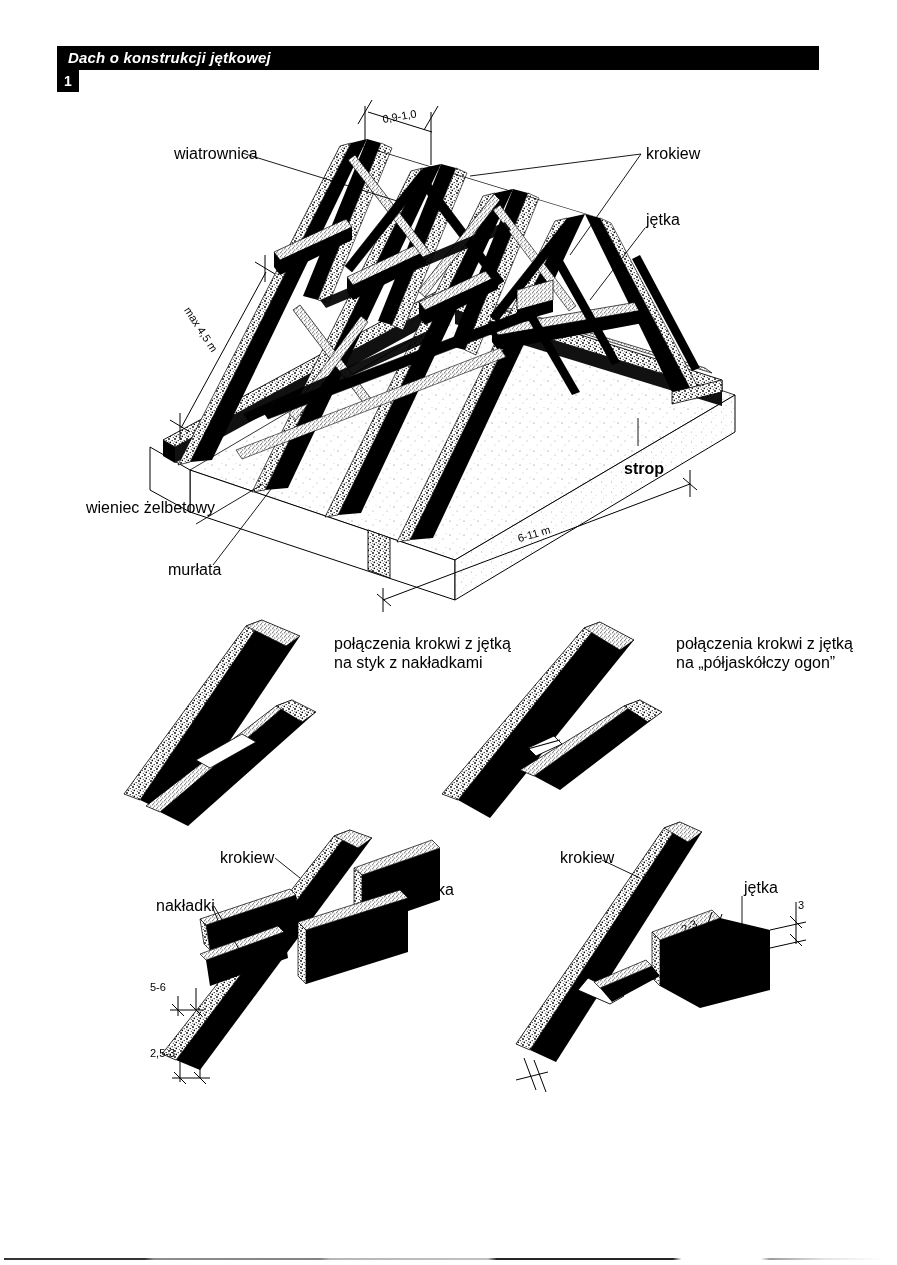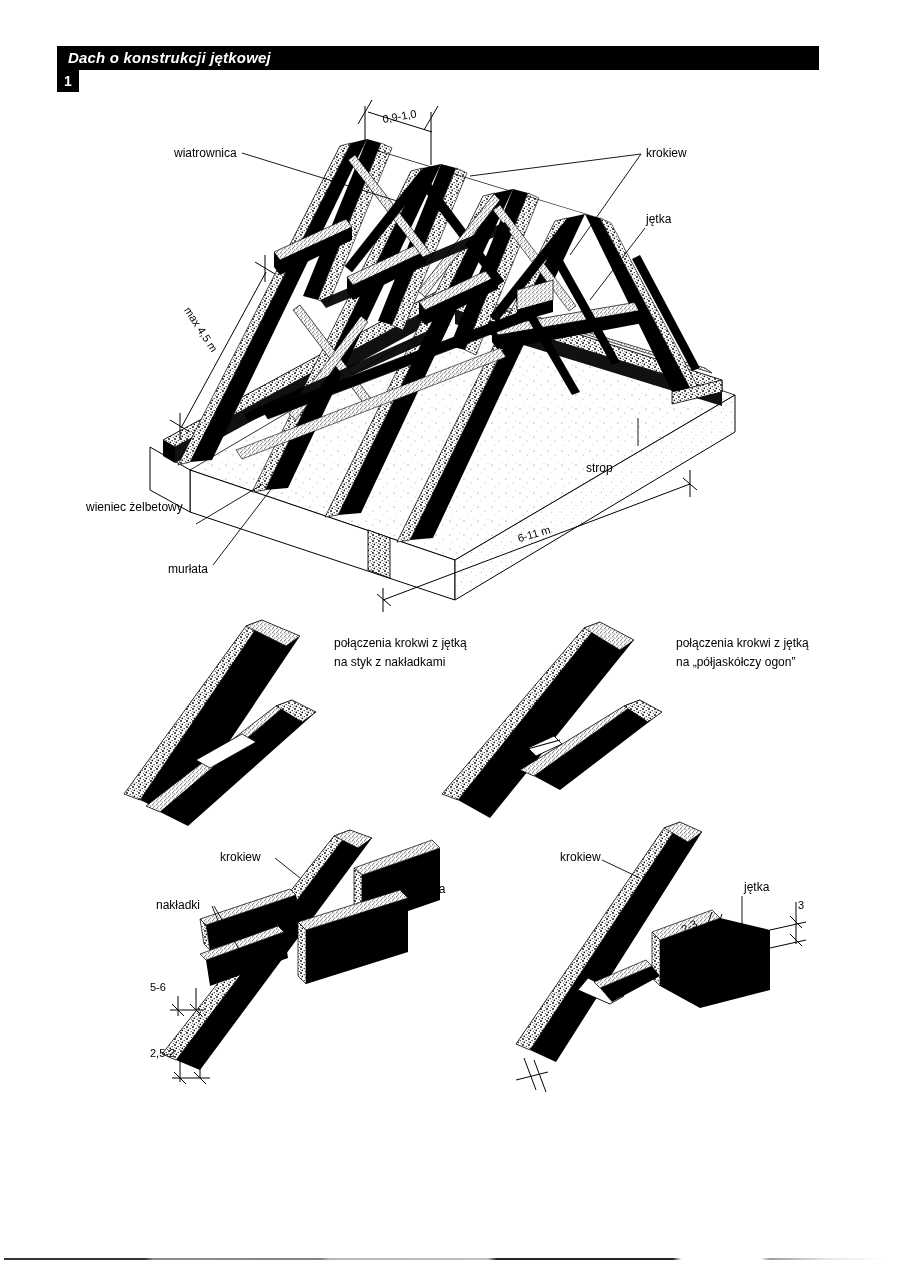--- a/index.html
+++ b/index.html
@@ -61,21 +61,21 @@
     top: 0;
     width: 897px;
     height: 1265px;
     pointer-events: none;
   }
 
   
   .lbl {
     position: absolute;
     font-family: "Liberation Sans", sans-serif;
-    font-size: 12px;
+    font-size: 16px;
     color: #000000;
     white-space: nowrap;
     line-height: 15px;
   }
   .lbl.sm { font-size: 11px; }
   .lbl.two { white-space: normal; line-height: 19px; }
   .rot-n57 { transform: rotate(57deg); transform-origin: left top; }
   .rot-n12 { transform: rotate(-10deg); transform-origin: left bottom; }
   .rot-n20 { transform: rotate(-16deg); transform-origin: left bottom; }
   .rot-n30 { transform: rotate(-28deg); transform-origin: left bottom; }
@@ -286,21 +286,21 @@
 
       <line x1="196" y1="524" x2="263" y2="484"></line>
 
       <line x1="213" y1="565" x2="278" y2="480"></line>
     </g>
   </svg>
 
   <div class="lbl" style="left:174px; top:146px;">wiatrownica</div>
   <div class="lbl" style="left:646px; top:146px;">krokiew</div>
   <div class="lbl" style="left:646px; top:212px;">jętka</div>
-  <div class="lbl" style="left:586px; top:461px;">strop</div>
+  <div class="lbl" style="left:624px; top:461px;font-weight:bold;">strop</div>
   <div class="lbl" style="left:86px; top:500px;">wieniec żelbetowy</div>
   <div class="lbl" style="left:168px; top:562px;text-align:right;">murłata</div>
 
   <div class="lbl sm rot-n12" style="left:384px; top:112px;">0,9-1,0</div>
   <div class="lbl sm rot-n57" style="left:193px; top:304px;">max 4,5 m</div>
   <div class="lbl sm rot-n20" style="left:520px; top:531px;">6-11 m</div>
 
   <svg class="art" viewBox="0 0 897 1265" width="897" height="1265" xmlns="http://www.w3.org/2000/svg">
 
     <g>
@@ -419,21 +419,21 @@
 
   <div class="lbl two" style="left:676px; top:634px; width:200px;">
     <span>połączenia krokwi z jętką</span><br>
     <span>na „półjaskółczy ogon”</span>
   </div>
 
   <div class="lbl" style="left:220px; top:850px;">krokiew</div>
   <div class="lbl" style="left:156px; top:898px;">nakładki</div>
   <div class="lbl" style="left:420px; top:882px;">jętka</div>
   <div class="lbl sm" style="left:150px; top:980px;">5-6</div>
-  <div class="lbl sm" style="left:150px; top:1046px;">2,5-2</div>
+  <div class="lbl sm" style="left:150px; top:1046px;">2,5-3</div>
 
   <div class="lbl" style="left:560px; top:850px;">krokiew</div>
   <div class="lbl" style="left:744px; top:880px;">jętka</div>
   <div class="lbl sm rot-n30" style="left:686px; top:922px;">2-3</div>
   <div class="lbl sm" style="left:798px; top:898px;">3</div>
 
   <div class="scanline"></div>
 
 </div>
 

